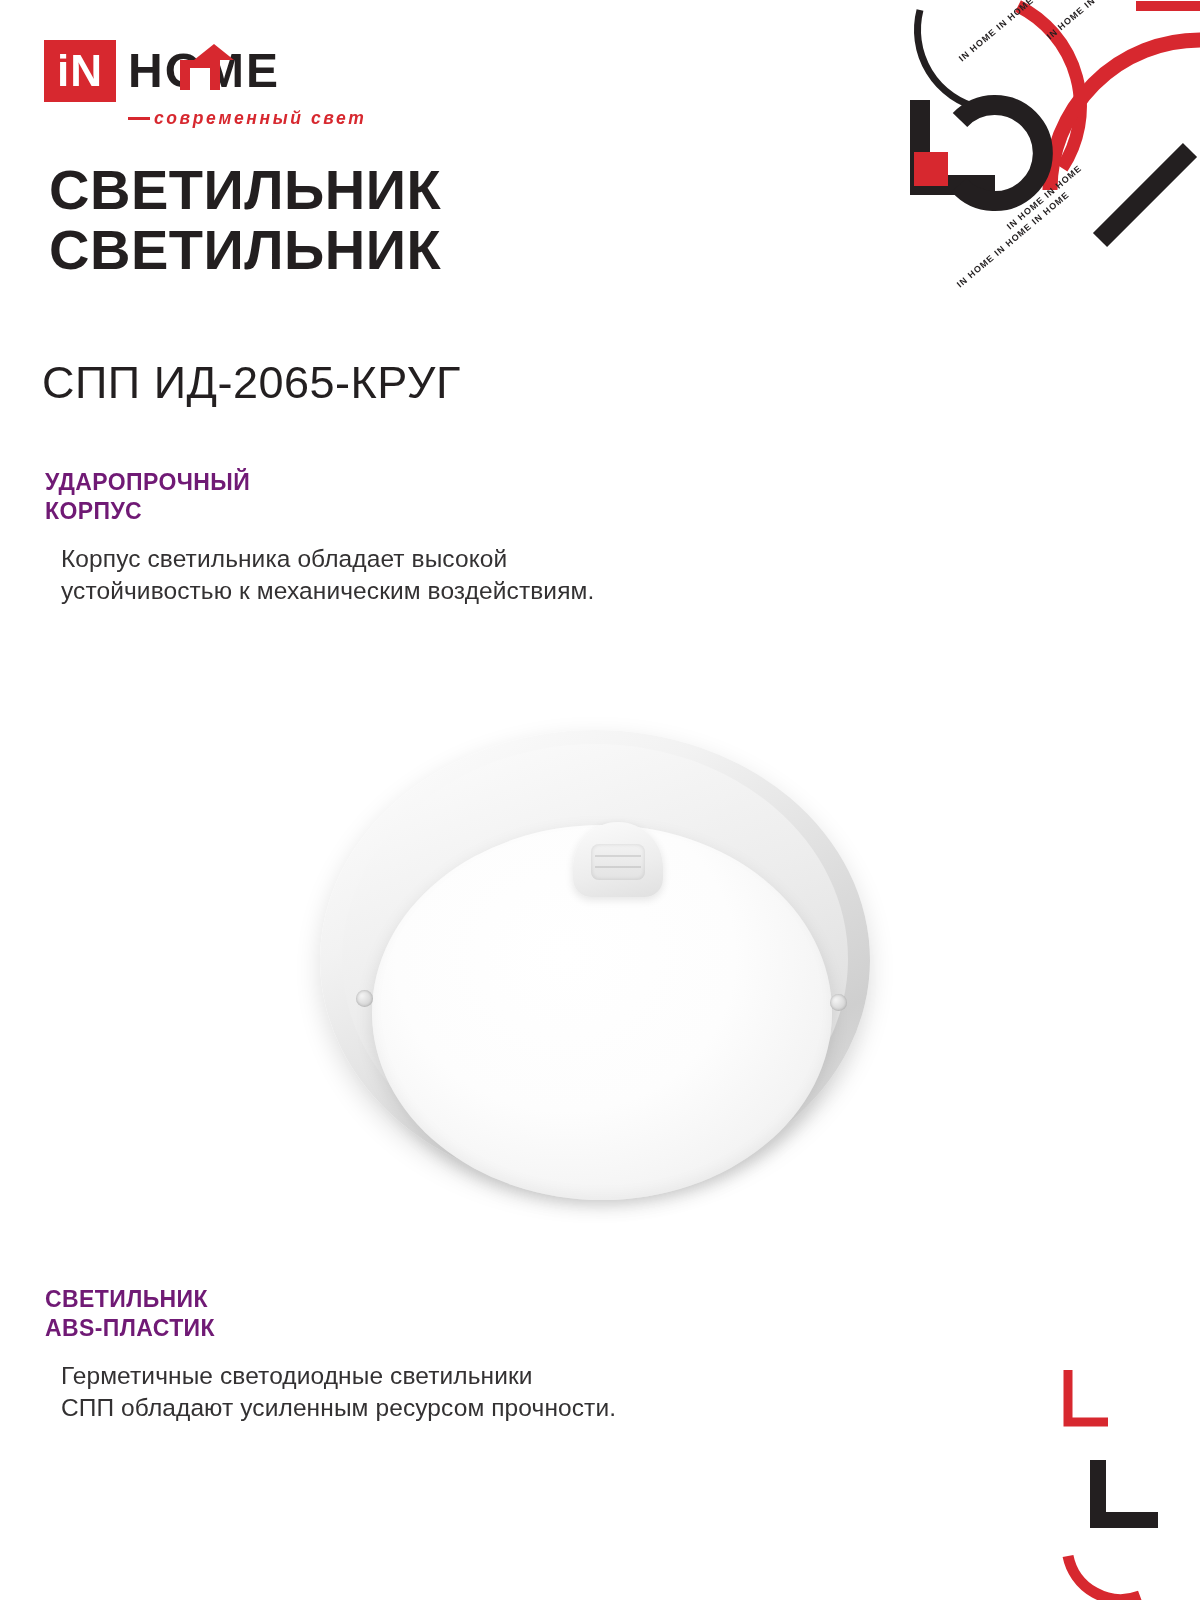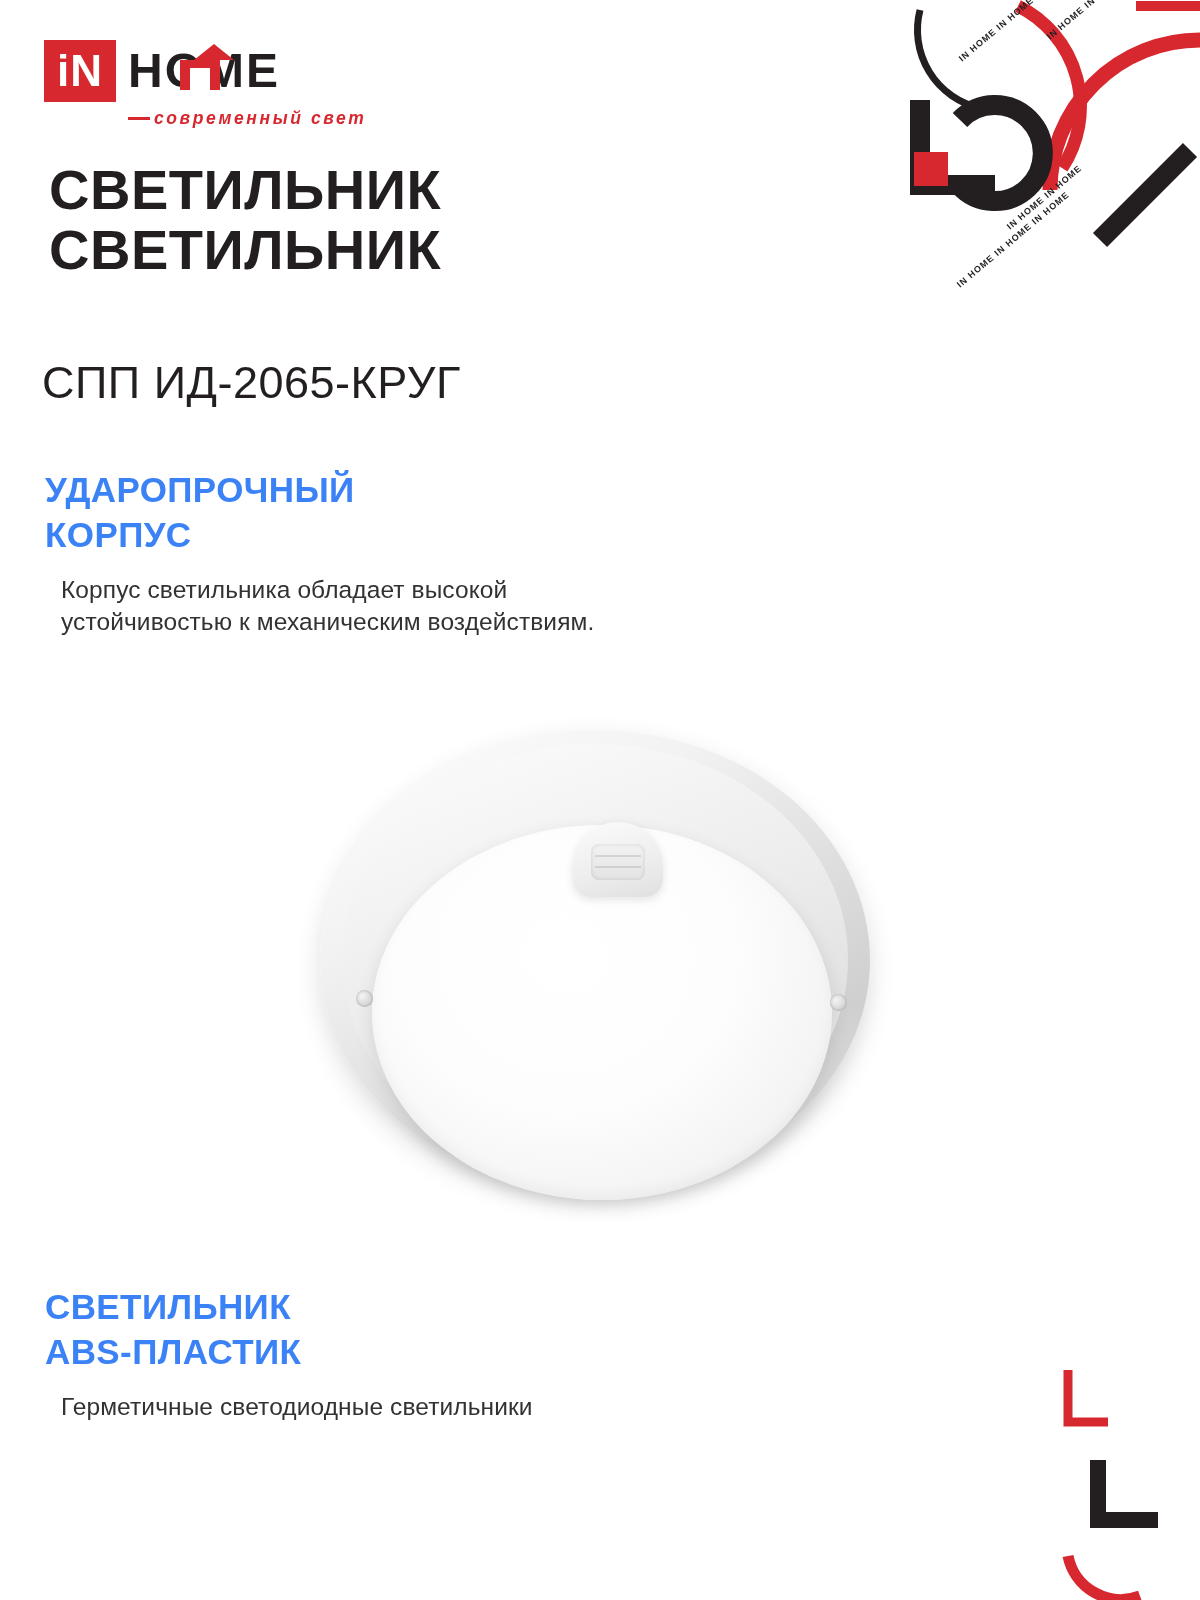--- a/index.html
+++ b/index.html
@@ -134,23 +134,23 @@
     color: #231f20;
     margin-top: 32px;
   }
 
   .feature {
     position: absolute;
     left: 45px;
     width: 780px;
   }
   .feature-title {
-    font-size: 35px;
-    font-weight: bold;
-    color: #3b82f6;
+    font-size: 23px;
+    font-weight: bold;
+    color: #701a75;
     line-height: 1.28;
     letter-spacing: 0.4px;
     margin: 0;
   }
   .feature-text {
     font-size: 24.5px;
     line-height: 1.33;
     color: #333132;
     margin: 16px 0 0 16px;
     letter-spacing: 0.1px;
@@ -327,20 +327,21 @@
   </div>
 </div>
 
 <div class="feature feature-bottom">
   <p class="feature-title">
     <span>СВЕТИЛЬНИК</span><br>
     <span>ABS-ПЛАСТИК</span>
   </p>
   <p class="feature-text">
     <span>Герметичные светодиодные светильники</span><br>
+    <span>СПП обладают усиленным ресурсом прочности.</span>
   </p>
 </div>
 
 <div class="bottom-marks">
   <svg width="210" height="240" viewBox="0 0 210 240" xmlns="http://www.w3.org/2000/svg">
     <path d="M 78 10 L 78 62 L 118 62" fill="none" stroke="#d7282f" stroke-width="9"></path>
     <path d="M 108 100 L 108 160 L 168 160" fill="none" stroke="#231f20" stroke-width="16"></path>
     <path d="M 78 196 A 54 54 0 0 0 150 236" fill="none" stroke="#d7282f" stroke-width="11"></path>
   </svg>
 </div>

